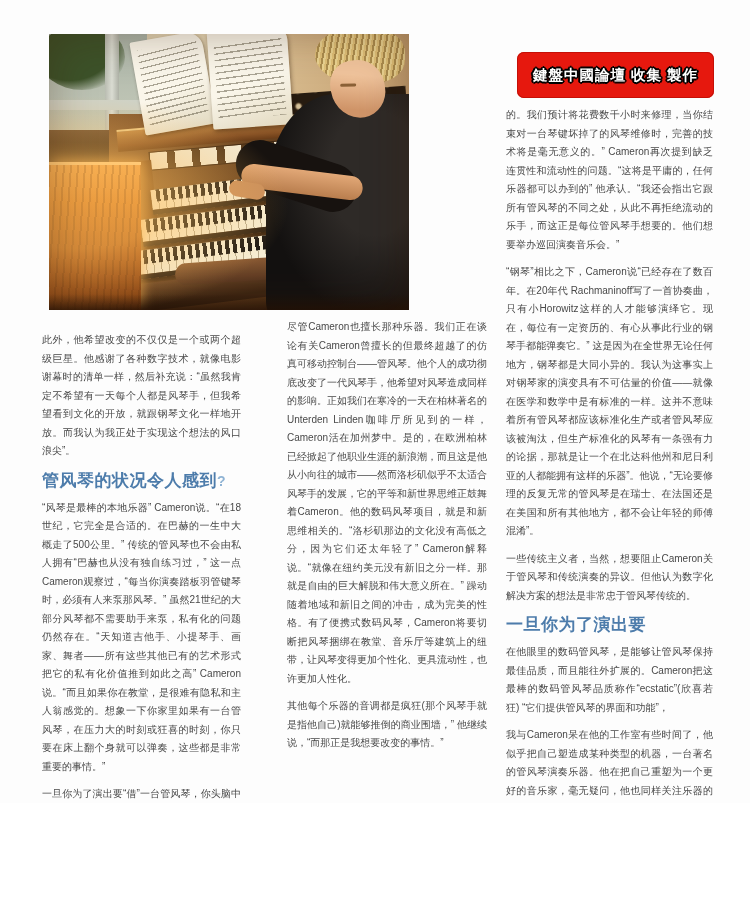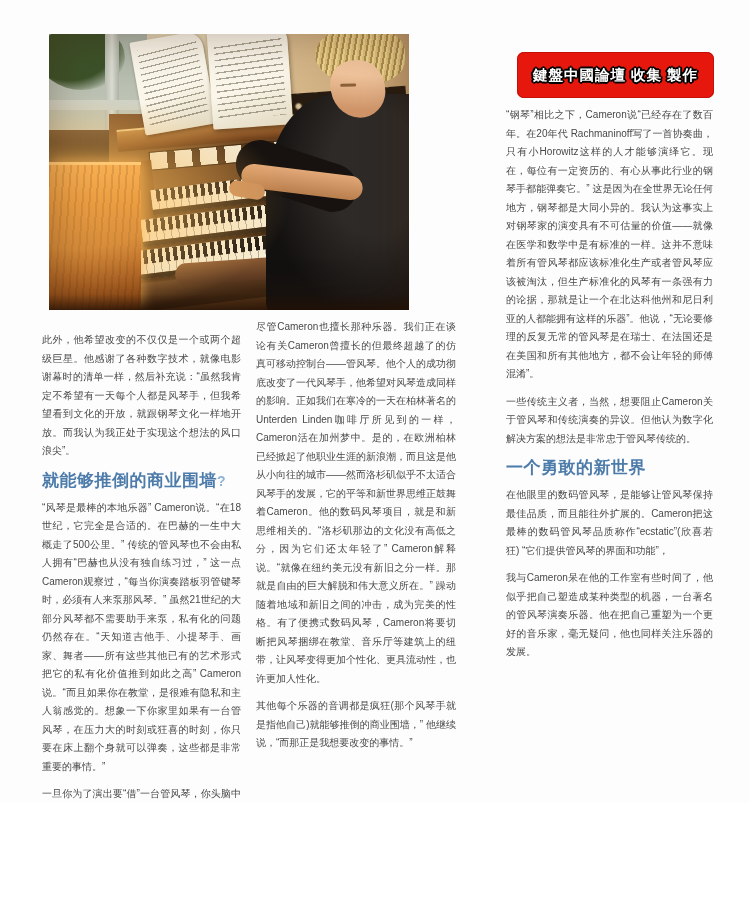--- a/index.html
+++ b/index.html
@@ -5,21 +5,21 @@
   html,body{margin:0;padding:0;background:#ffffff;}
   .page{
     position:relative;width:750px;height:803px;margin:0 auto;
     background:#fdfdfd;overflow:hidden;
     font-family:"Liberation Sans","DejaVu Sans",sans-serif;
   }
   
   .col{position:absolute;font-size:10px;line-height:18.5px;color:#484848;text-align:justify;}
   .col p{margin:0 0 9px 0;}
   .col-left{left:42px;top:331px;width:199px;}
-  .col-mid{left:256px;top:318px;width:200px;}
+  .col-mid{left:287px;top:318px;width:200px;}
   .col-right{left:506px;top:106px;width:207px;}
   h2.sec{
     margin:4px 0 7px 0;font-size:17px;font-weight:bold;color:#4d7cab;
     letter-spacing:.5px;line-height:22px;
   }
   h2.sec .qmark{color:#8fb3d4;font-size:14px;}
   
   .banner{
     position:absolute;left:517px;top:52px;width:197px;height:46px;
     background:#e6180e;border-radius:7px;
@@ -141,34 +141,35 @@
     <div class="ph-glow"></div>
     <div class="ph-vig"></div>
   </div>
 
   <div class="banner">
     <span class="b1">鍵盤中國論壇 收集 製作</span>
   </div>
 
   <div class="col col-left">
     <p>此外，他希望改变的不仅仅是一个或两个超级巨星。他感谢了各种数字技术，就像电影谢幕时的清单一样，然后补充说：“虽然我肯定不希望有一天每个人都是风琴手，但我希望看到文化的开放，就跟钢琴文化一样地开放。而我认为我正处于实现这个想法的风口浪尖”。</p>
-    <h2 class="sec"><span>就能够推倒的商业围墙</span><span class="qmark">?</span></h2>
+    <h2 class="sec"><span>管风琴的状况令人感到</span><span class="qmark">?</span></h2>
     <p>“风琴是最棒的本地乐器” Cameron说。“在18世纪，它完全是合适的。在巴赫的一生中大概走了500公里。” 传统的管风琴也不会由私人拥有“巴赫也从没有独自练习过，” 这一点Cameron观察过，“每当你演奏踏板羽管键琴时，必须有人来泵那风琴。” 虽然21世纪的大部分风琴都不需要助手来泵，私有化的问题仍然存在。“天知道吉他手、小提琴手、画家、舞者——所有这些其他已有的艺术形式把它的私有化价值推到如此之高” Cameron说。“而且如果你在教堂，是很难有隐私和主人翁感觉的。想象一下你家里如果有一台管风琴，在压力大的时刻或狂喜的时刻，你只要在床上翻个身就可以弹奏，这些都是非常重要的事情。”</p>
     <p>一旦你为了演出要“借”一台管风琴，你头脑中首先浮现的就是管风琴将遭遇的技术上问题，包括调谐问题和坏掉的琴键。“整个乐器演奏界都明白，我认为一台走调的乐器是令人震惊，令人发指的” Cameron提高了声音说。“其他每个乐器的音调都是疯狂</p>
   </div>
 
   <div class="col col-mid">
     <p>尽管Cameron也擅长那种乐器。我们正在谈论有关Cameron曾擅长的但最终超越了的仿真可移动控制台——管风琴。他个人的成功彻底改变了一代风琴手，他希望对风琴造成同样的影响。正如我们在寒冷的一天在柏林著名的Unterden Linden咖啡厅所见到的一样，Cameron活在加州梦中。是的，在欧洲柏林已经掀起了他职业生涯的新浪潮，而且这是他从小向往的城市——然而洛杉矶似乎不太适合风琴手的发展，它的平等和新世界思维正鼓舞着Cameron。他的数码风琴项目，就是和新思维相关的。“洛杉矶那边的文化没有高低之分，因为它们还太年轻了” Cameron解释说。“就像在纽约美元没有新旧之分一样。那就是自由的巨大解脱和伟大意义所在。” 躁动随着地域和新旧之间的冲击，成为完美的性格。有了便携式数码风琴，Cameron将要切断把风琴捆绑在教堂、音乐厅等建筑上的纽带，让风琴变得更加个性化、更具流动性，也许更加人性化。</p>
     <p>其他每个乐器的音调都是疯狂(那个风琴手就是指他自己)就能够推倒的商业围墙，” 他继续说，“而那正是我想要改变的事情。”</p>
   </div>
 
   <div class="col col-right">
+    <p>的。我们预计将花费数千小时来修理，当你结束对一台琴键坏掉了的风琴维修时，完善的技术将是毫无意义的。” Cameron再次提到缺乏连贯性和流动性的问题。“这将是平庸的，任何乐器都可以办到的” 他承认。“我还会指出它跟所有管风琴的不同之处，从此不再拒绝流动的乐手，而这正是每位管风琴手想要的。他们想要举办巡回演奏音乐会。”</p>
     <p>“钢琴”相比之下，Cameron说“已经存在了数百年。在20年代 Rachmaninoff写了一首协奏曲，只有小Horowitz这样的人才能够演绎它。现在，每位有一定资历的、有心从事此行业的钢琴手都能弹奏它。” 这是因为在全世界无论任何地方，钢琴都是大同小异的。我认为这事实上对钢琴家的演变具有不可估量的价值——就像在医学和数学中是有标准的一样。这并不意味着所有管风琴都应该标准化生产或者管风琴应该被淘汰，但生产标准化的风琴有一条强有力的论据，那就是让一个在北达科他州和尼日利亚的人都能拥有这样的乐器”。他说，“无论要修理的反复无常的管风琴是在瑞士、在法国还是在美国和所有其他地方，都不会让年轻的师傅混淆”。</p>
     <p>一些传统主义者，当然，想要阻止Cameron关于管风琴和传统演奏的异议。但他认为数字化解决方案的想法是非常忠于管风琴传统的。</p>
-    <h2 class="sec">一个勇敢的新世界</h2>
+    <h2 class="sec">一旦你为了演出要</h2>
     <p>在他眼里的数码管风琴，是能够让管风琴保持最佳品质，而且能往外扩展的。Cameron把这最棒的数码管风琴品质称作“ecstatic”(欣喜若狂) “它们提供管风琴的界面和功能”，</p>
     <p>我与Cameron呆在他的工作室有些时间了，他似乎把自己塑造成某种类型的机器，一台著名的管风琴演奏乐器。他在把自己重塑为一个更好的音乐家，毫无疑问，他也同样关注乐器的发展。</p>
   </div>
 
   <div class="footbar">
     <span class="pnum">3</span>
   </div>
 
 </div>
 

